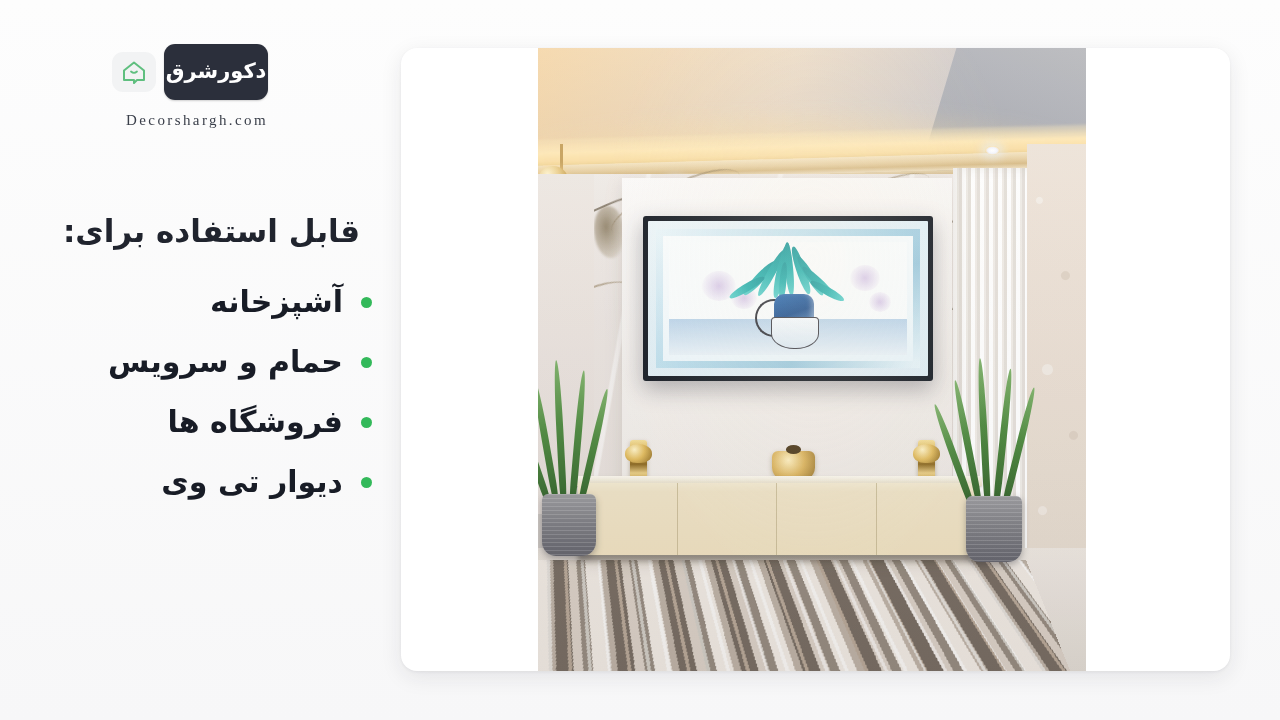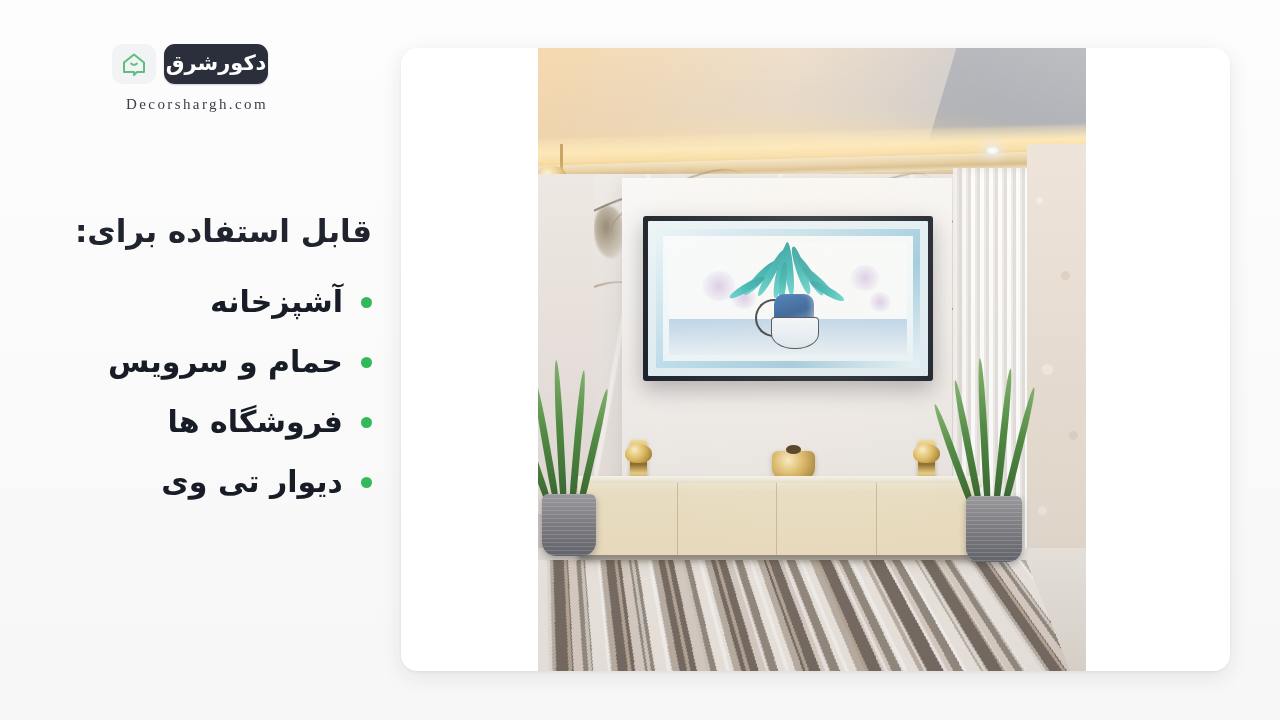--- a/index.html
+++ b/index.html
@@ -11,42 +11,42 @@
     position:relative;
   }
   .stage{position:absolute;inset:0;background:linear-gradient(180deg,#fdfdfd 0%,#f7f7f8 100%);}
 
   
   .left-col{position:absolute;left:0;top:0;width:400px;height:720px;}
 
   .brand{position:absolute;left:48px;top:44px;width:220px;}
   .brand-row{display:flex;align-items:center;gap:8px;}
   .logo-badge{
-    width:104px;height:40px;border-radius:11px;background:#2b2f3b;
+    width:104px;height:56px;border-radius:11px;background:#2b2f3b;
     display:flex;align-items:center;justify-content:center;
     box-shadow:0 1px 2px rgba(0,0,0,.18);
   }
   .logo-badge span{
     color:#ffffff;font-size:21px;font-weight:700;letter-spacing:.5px;
     font-family:"DejaVu Sans","Liberation Sans",sans-serif;line-height:1;
     transform:translateY(-1px);
   }
   .logo-mark{
     width:44px;height:40px;border-radius:11px;background:#f2f3f4;
     display:flex;align-items:center;justify-content:center;
   }
   .logo-mark svg{display:block;}
   .brand-url{
     margin-top:12px;color:#3a3f4a;font-size:15px;letter-spacing:2.4px;
     font-family:"Liberation Serif","DejaVu Serif",serif;direction:ltr;text-align:right;
     white-space:nowrap;
   }
 
   .headline{
-    position:absolute;right:28px;top:212px;width:352px;
+    position:absolute;right:40px;top:212px;width:352px;
     text-align:right;direction:rtl;
     color:#20242e;font-size:31px;font-weight:700;line-height:1.25;
     letter-spacing:-0.3px;
   }
 
   .bullet-list{
     position:absolute;right:28px;top:272px;width:352px;
     list-style:none;margin:0;padding:0;direction:rtl;
   }
   .bullet-item{

